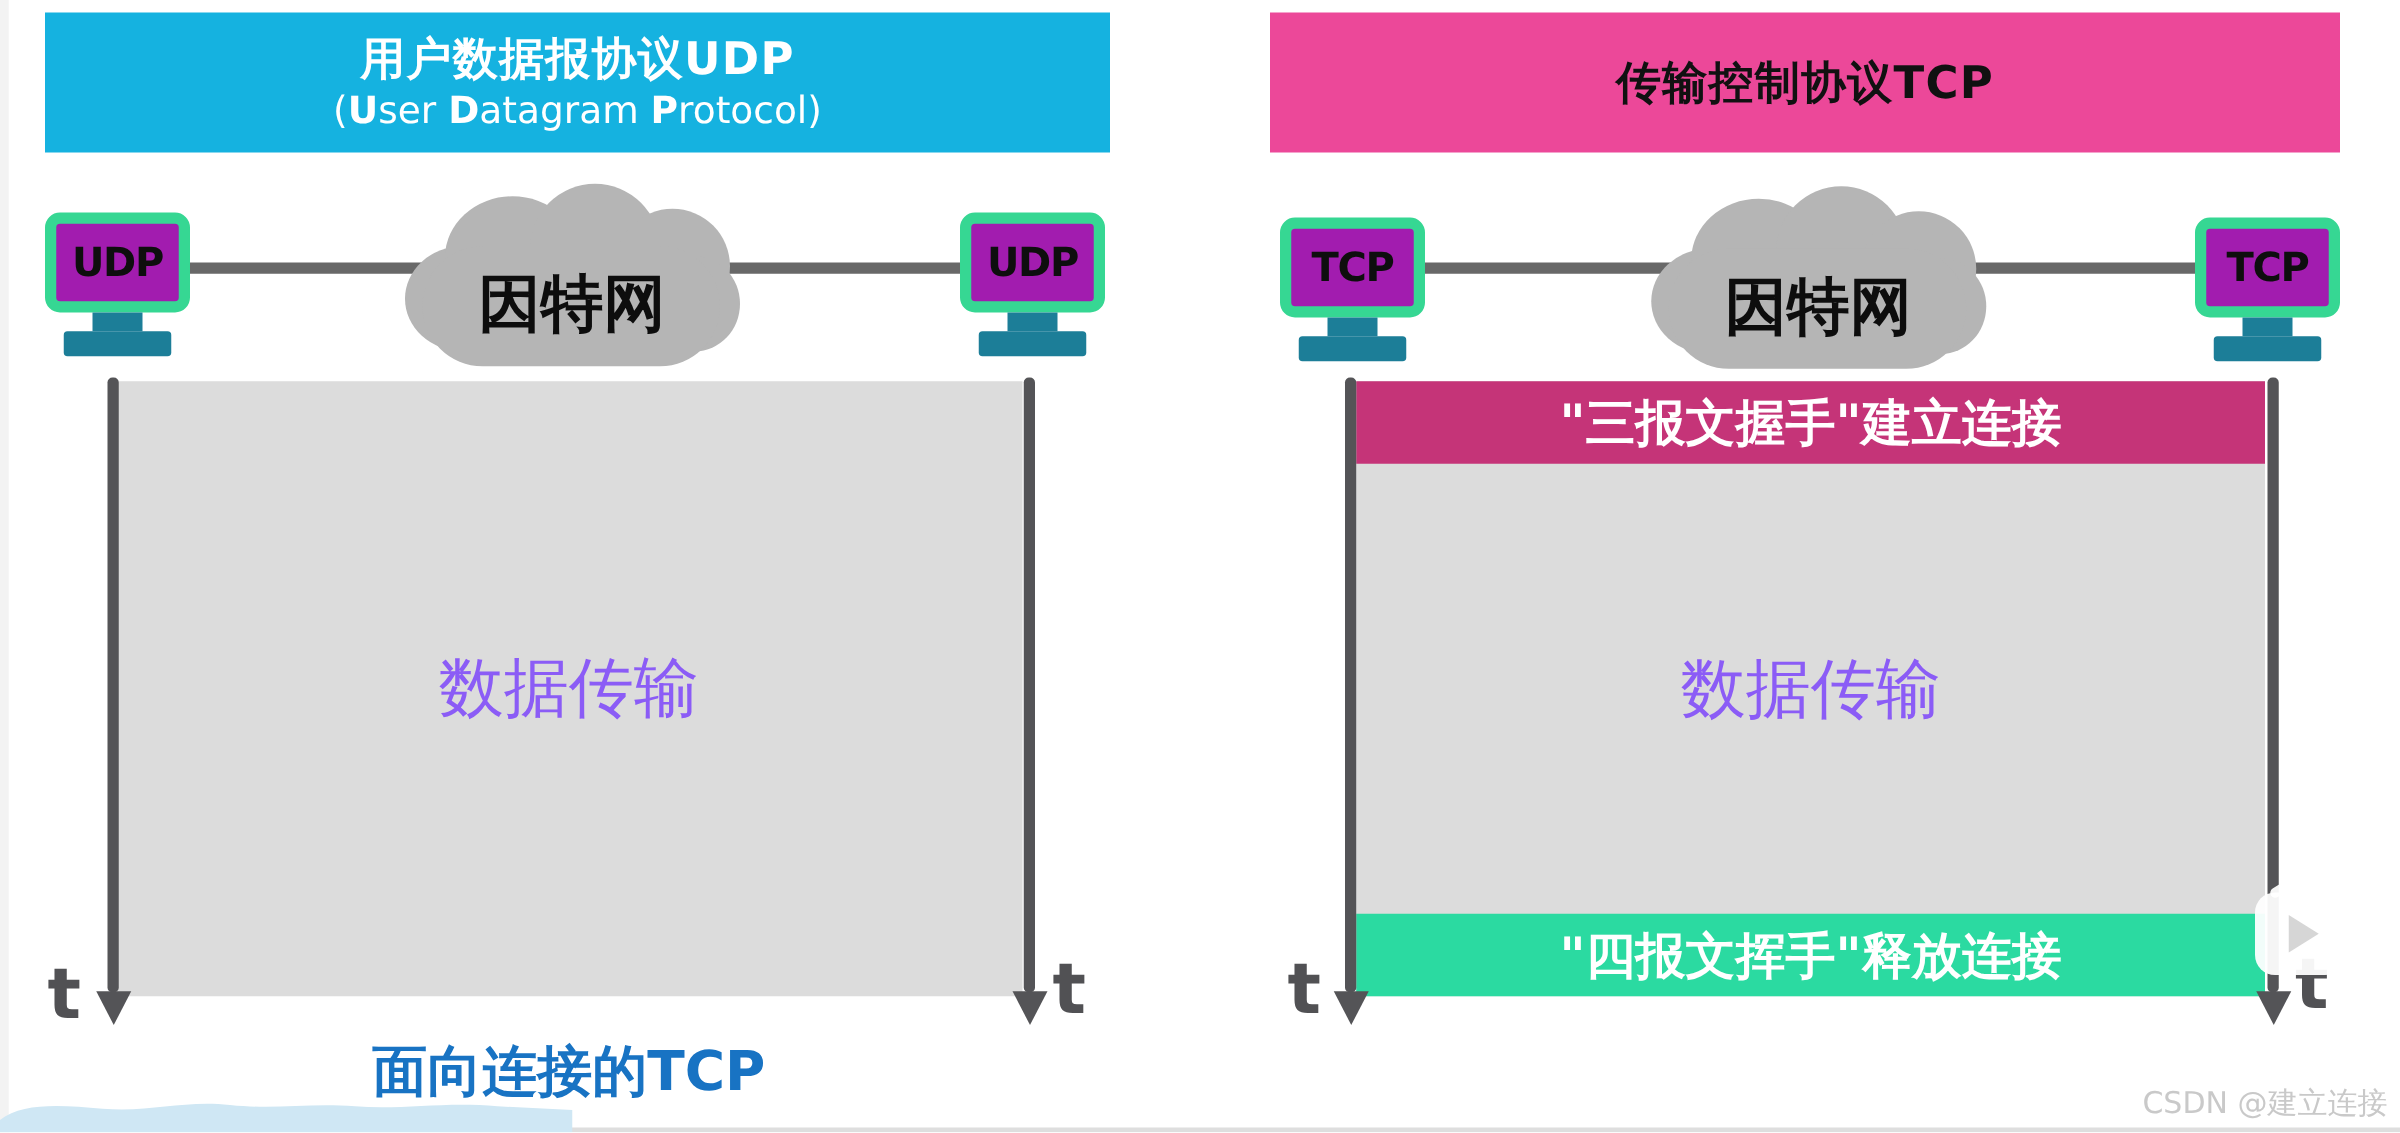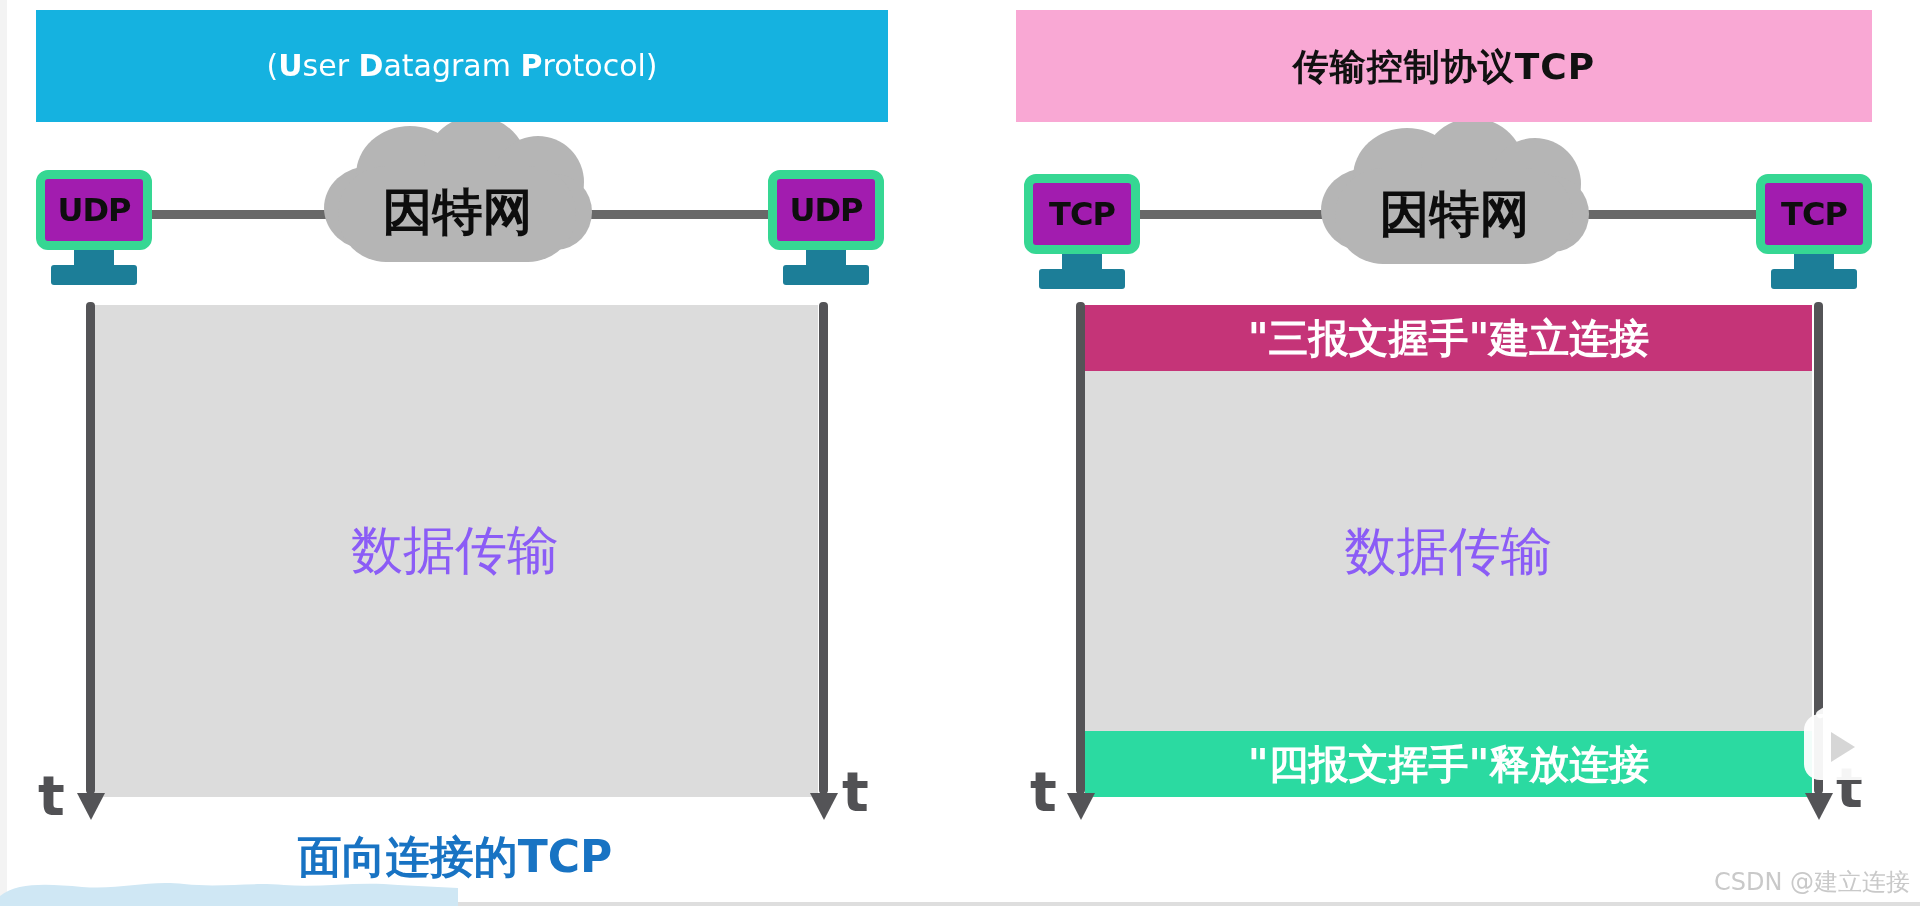--- a/index.html
+++ b/index.html
@@ -11,27 +11,27 @@
   .bottom-edge{position:absolute;left:0;right:0;bottom:0;height:4px;background:#dedede;}
 
   
   .panel-header{position:absolute;top:10px;height:112px;display:flex;flex-direction:column;
     justify-content:center;align-items:center;line-height:1.25;z-index:3;}
   .panel-header .t1{font-size:36px;font-weight:800;letter-spacing:1px;}
   .panel-header .t2{font-size:30px;}
   .seg-bold{font-weight:800;}
   .seg-reg{font-weight:500;}
   .hdr-udp{left:36px;width:852px;background:#15b2e0;color:#ffffff;}
-  .hdr-tcp{left:1016px;width:856px;background:#f9a8d4;color:#111111;}
+  .hdr-tcp{left:1016px;width:856px;background:#ec4899;color:#111111;}
 
   
   .link-line{position:absolute;top:210px;height:9px;background:#686868;z-index:1;}
 
   
-  .cloud{position:absolute;width:255px;height:150px;z-index:2;}
+  .cloud{position:absolute;width:255px;height:150px;z-index:2;margin-top:31px;}
   .cloud .b{position:absolute;background:#b5b5b5;border-radius:50%;}
   .cloud .c1{left:-6px;top:44px;width:92px;height:84px;}
   .cloud .c2{left:26px;top:4px;width:108px;height:98px;}
   .cloud .c3{left:94px;top:-6px;width:104px;height:104px;}
   .cloud .c4{left:162px;top:14px;width:92px;height:92px;}
   .cloud .c5{left:190px;top:52px;width:72px;height:76px;}
   .cloud .body{left:8px;top:44px;width:238px;height:96px;border-radius:48px;}
   .cloud .cloud-label{position:absolute;left:0;top:42px;width:100%;height:96px;display:flex;
     align-items:center;justify-content:center;font-size:50px;font-weight:800;color:#0d0d0d;}
 
@@ -85,20 +85,21 @@
 </style>
 </head>
 <body>
 
 <div class="canvas">
 
   <div class="left-edge"></div>
   <div class="bottom-edge"></div>
 
   <div class="panel-header hdr-udp">
+    <div class="t1">用户数据报协议UDP</div>
     <div class="t2"><span class="seg-reg">(</span><span class="seg-bold">U</span><span class="seg-reg">ser </span><span class="seg-bold">D</span><span class="seg-reg">atagram </span><span class="seg-bold">P</span><span class="seg-reg">rotocol)</span></div>
   </div>
 
   <div class="link-line" style="left:150px;width:625px;"></div>
 
   <div class="cloud" style="left:330px;top:122px;">
     <span class="b c1"></span>
     <span class="b c2"></span>
     <span class="b c3"></span>
     <span class="b c4"></span>

